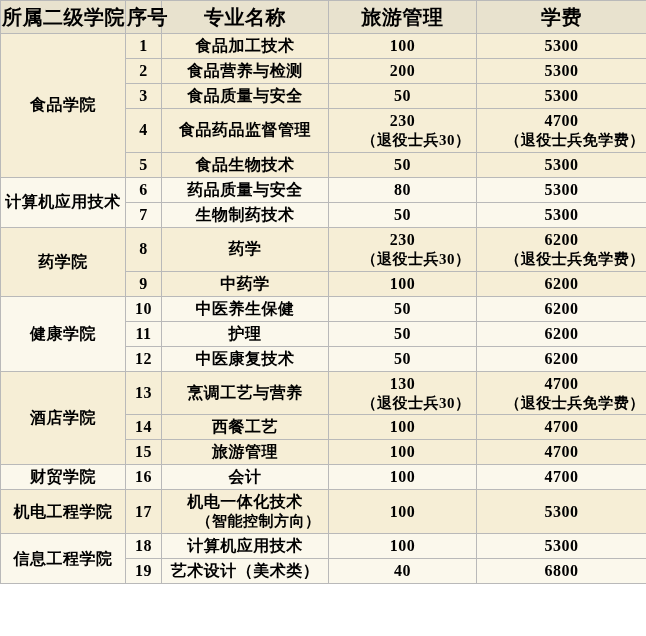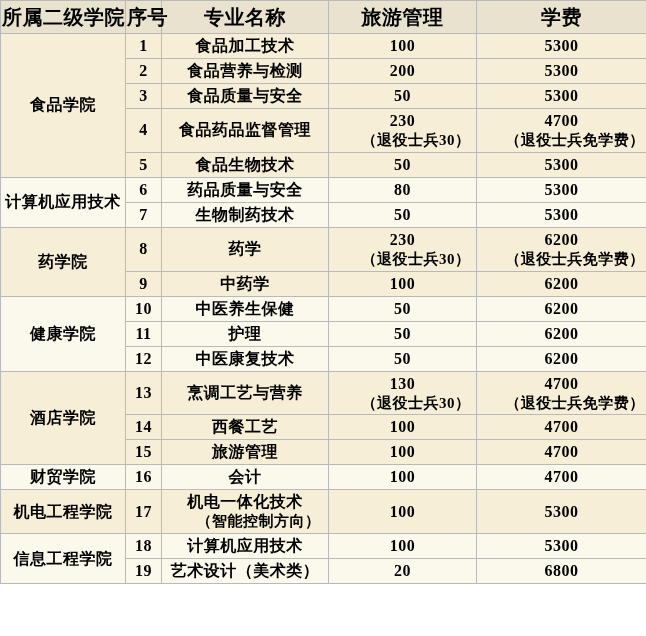--- a/index.html
+++ b/index.html
@@ -189,17 +189,17 @@
       <tr>
         <td class="band-b dept" rowspan="2">信息工程学院</td>
         <td class="band-b num">18</td>
         <td class="band-b"><span>计算机应用技术</span></td>
         <td class="band-b"><span>100</span></td>
         <td class="band-b"><span>5300</span></td>
       </tr>
       <tr>
         <td class="band-b num">19</td>
         <td class="band-b"><span>艺术设计（美术类）</span></td>
-        <td class="band-b"><span>20</span></td>
+        <td class="band-b"><span>40</span></td>
         <td class="band-b"><span>6800</span></td>
       </tr>
     </tbody>
 </table>
 
 </body></html>

